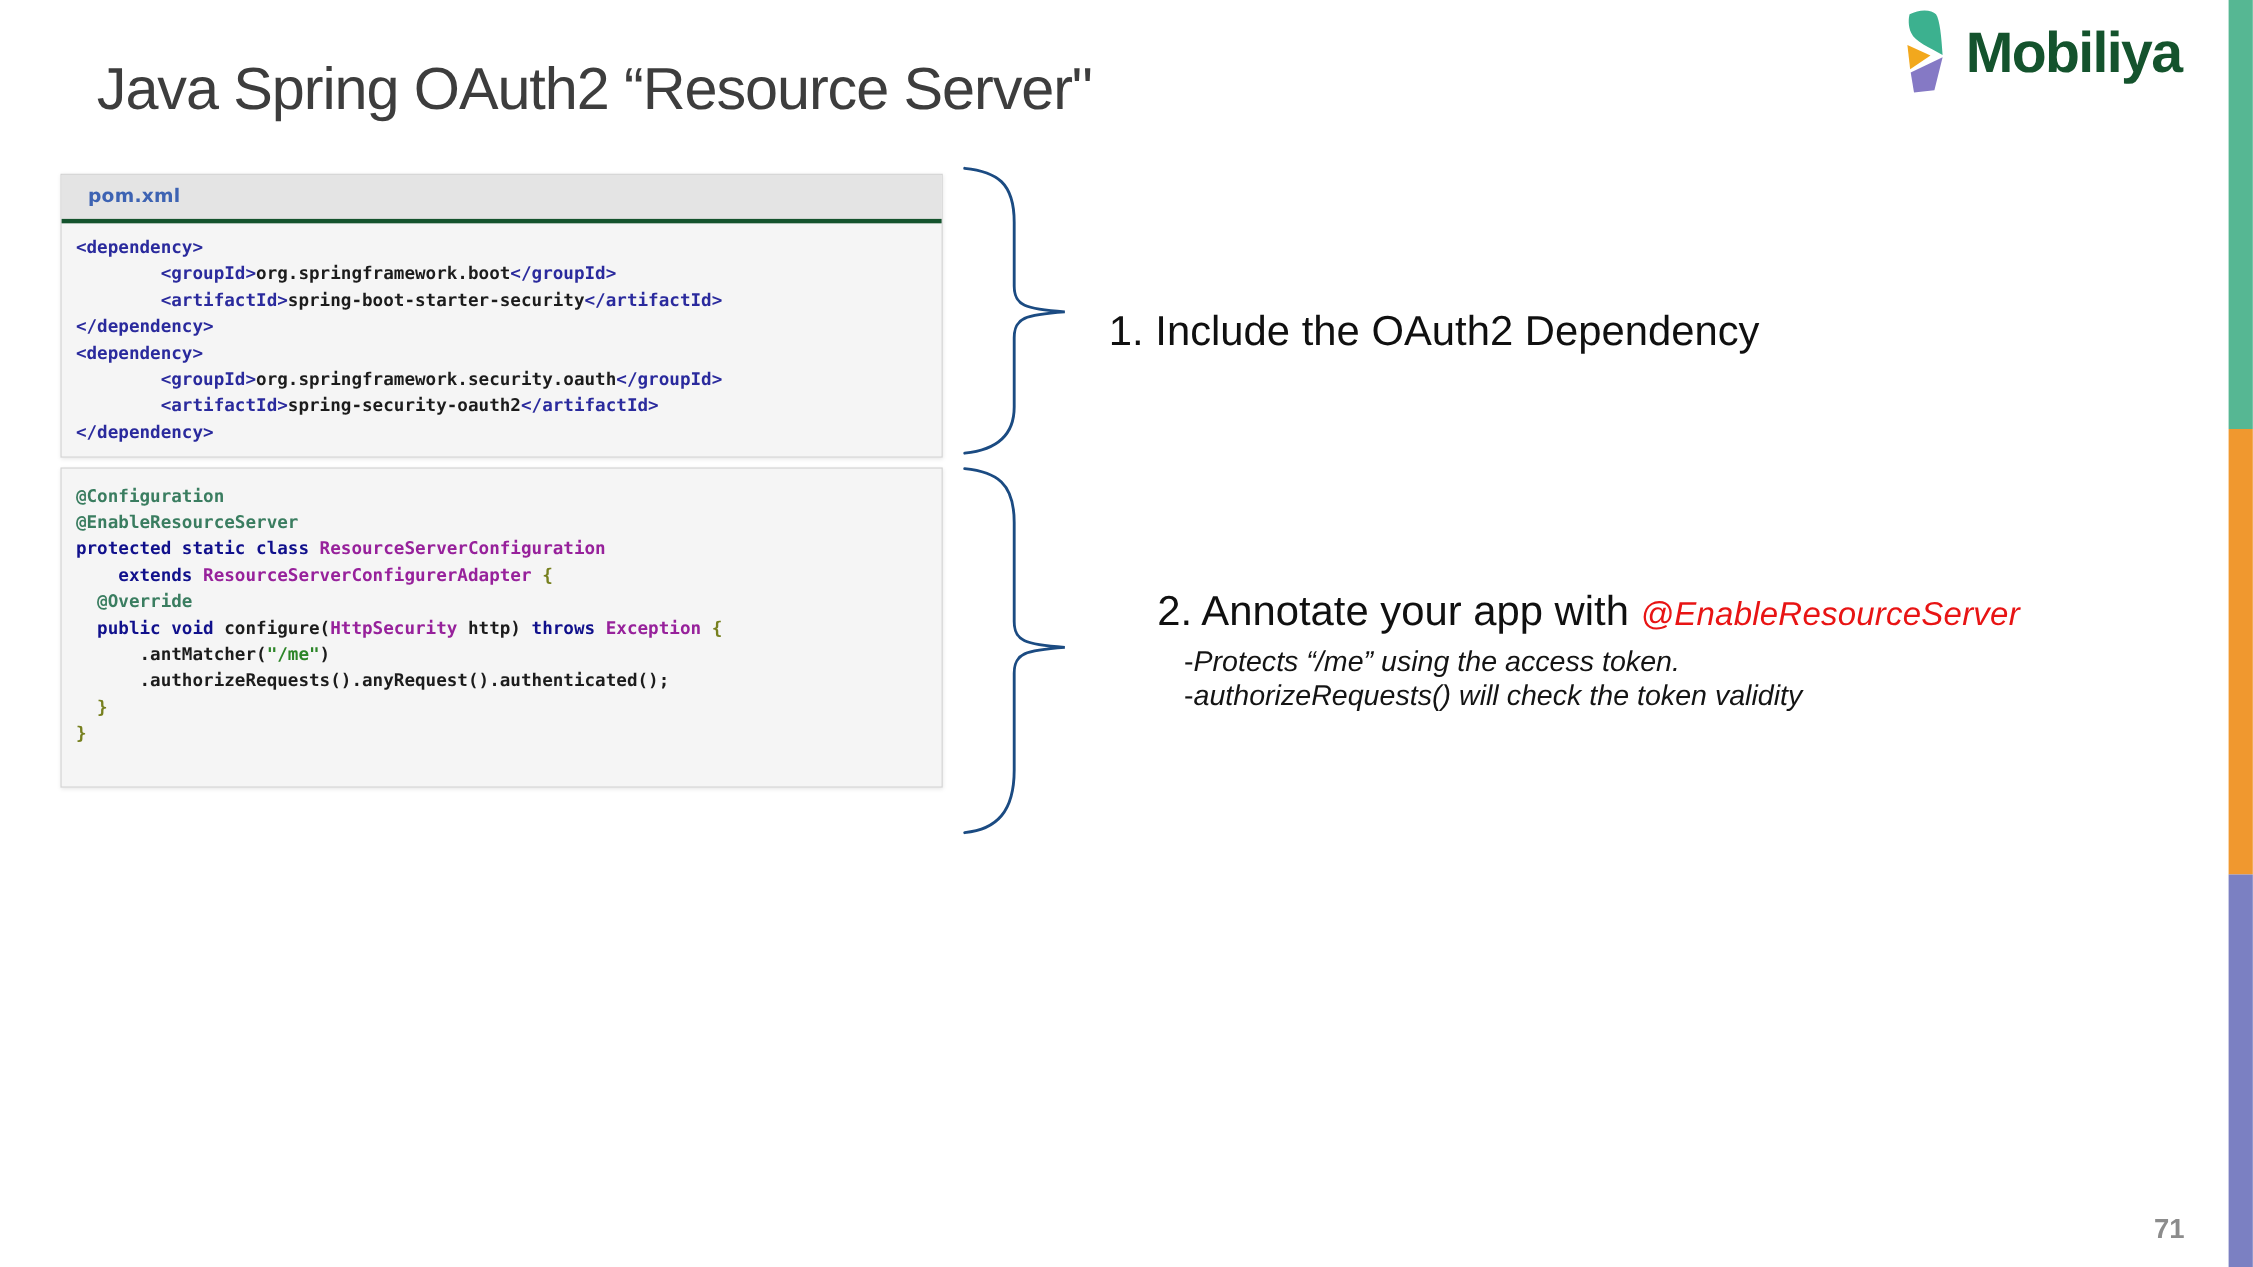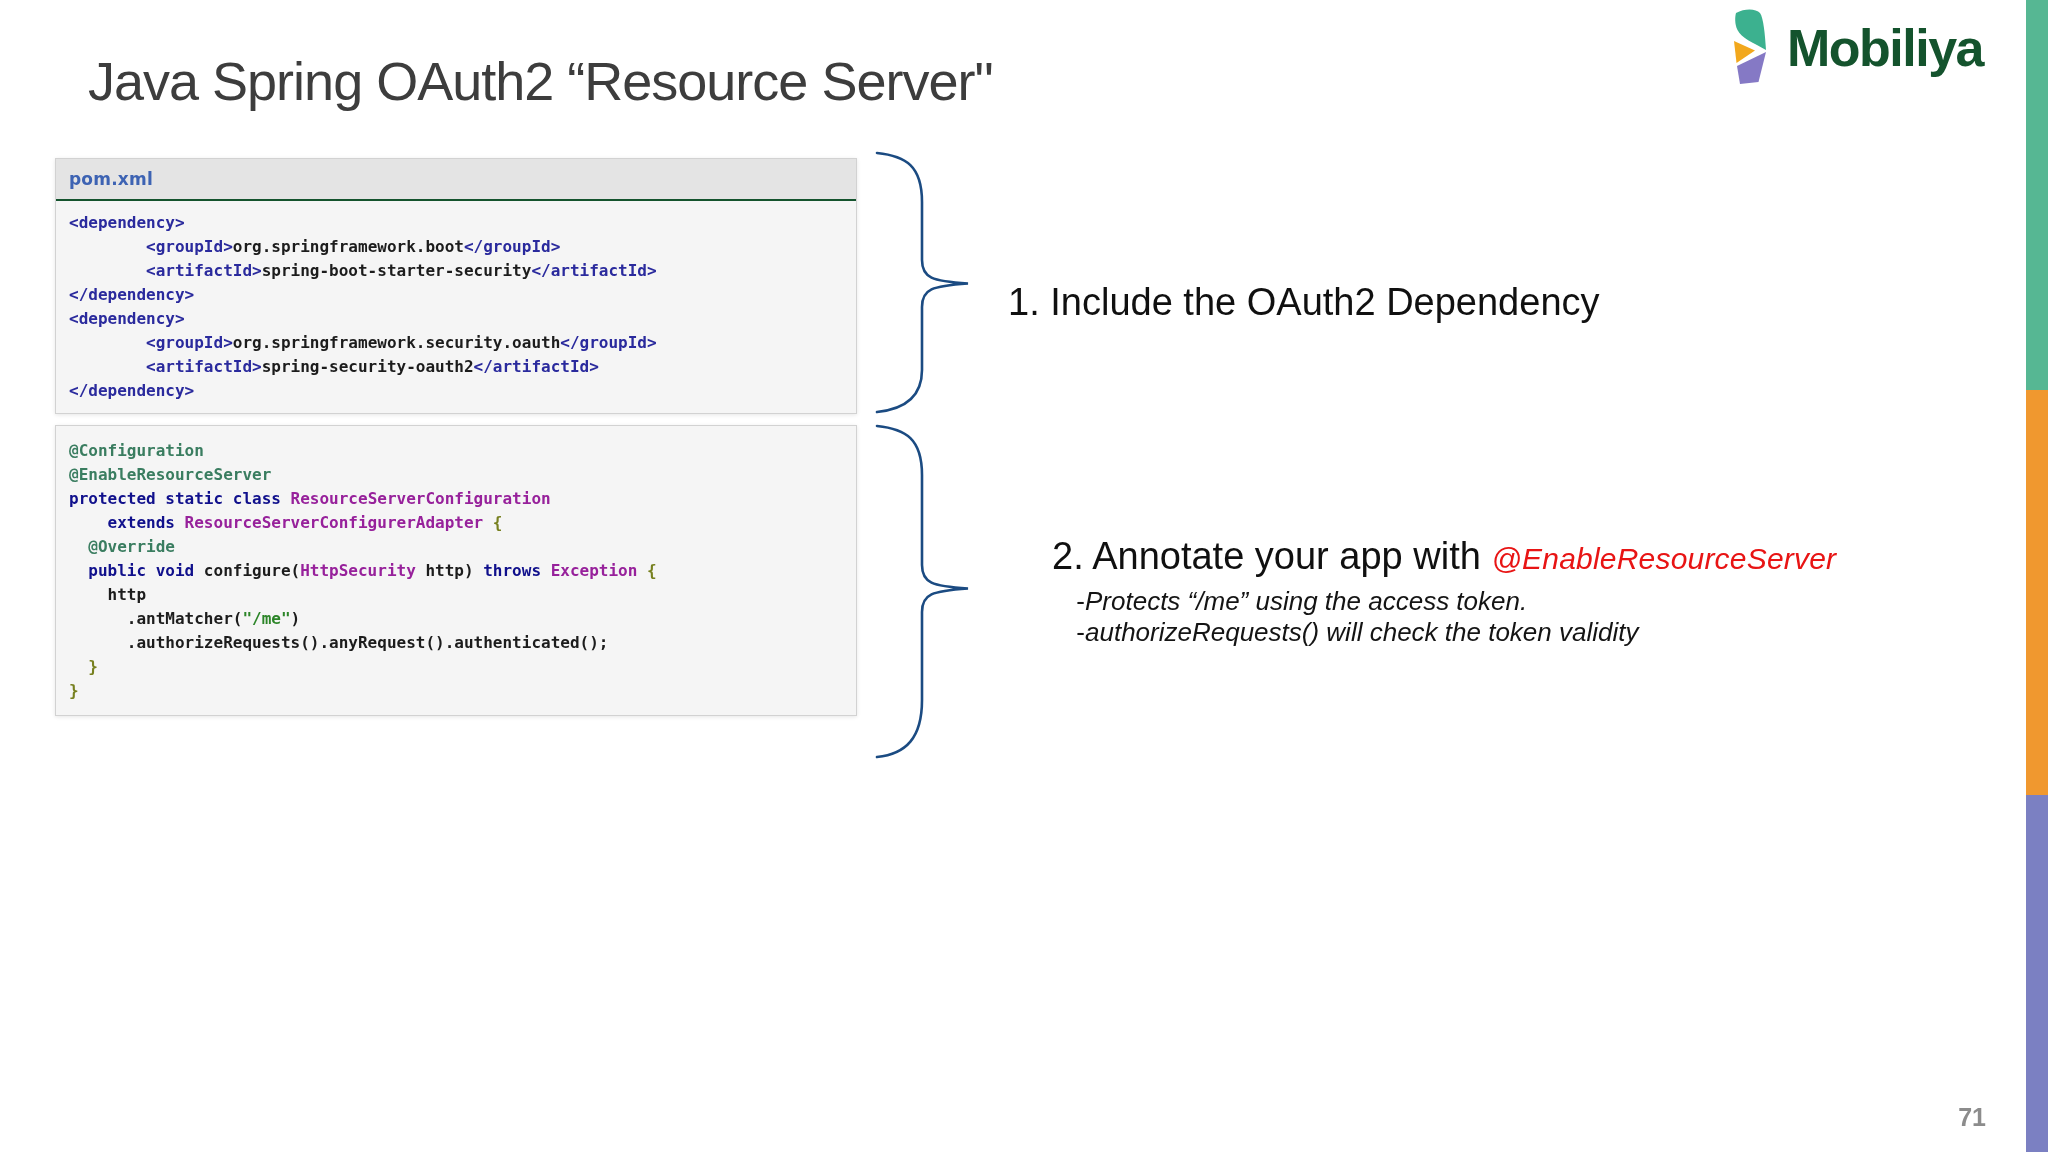--- a/index.html
+++ b/index.html
@@ -26,22 +26,22 @@
   .accent-seg.o{top:390px;height:405px;}
   .accent-seg.p{top:795px;height:357px;}
   
   .code-block{
     position:absolute;left:55px;width:802px;
     border:1px solid #d2d2d2;background:#f5f5f5;
     box-shadow:0 1px 4px rgba(0,0,0,0.10);
     box-sizing:border-box;
   }
   .code-block .cb-header{
-    background:#e4e4e4;border-bottom:2px solid #14532d;
-    height:40px;display:flex;align-items:center;padding-left:13px;
+    background:#e4e4e4;border-bottom:4px solid #14532d;
+    height:40px;display:flex;align-items:center;padding-left:24px;
   }
   .cb-filename{
     font-family:"DejaVu Sans",sans-serif;font-size:17px;font-weight:700;
     color:#3d63b3;letter-spacing:0.2px;
   }
   .cb-body{padding:10px 0 8px 13px;}
   #code-block-1{top:158px;}
   #code-block-1 .cb-body{height:194px;}
   #code-block-2{top:425px;}
   #code-block-2 .cb-body{height:268px;padding-top:13px;}
@@ -118,21 +118,20 @@
 </div>
 
 <div class="code-block" id="code-block-2">
   <div class="cb-body">
       <div class="code-line"><span class="tok-a">@Configuration</span></div>
       <div class="code-line"><span class="tok-a">@EnableResourceServer</span></div>
       <div class="code-line"><span class="tok-k">protected static class </span><span class="tok-c">ResourceServerConfiguration</span></div>
       <div class="code-line"><span class="tok-p">    </span><span class="tok-k">extends </span><span class="tok-c">ResourceServerConfigurerAdapter</span><span class="tok-p"> </span><span class="tok-b">{</span></div>
       <div class="code-line"><span class="tok-p">  </span><span class="tok-a">@Override</span></div>
       <div class="code-line"><span class="tok-p">  </span><span class="tok-k">public void </span><span class="tok-p">configure(</span><span class="tok-c">HttpSecurity</span><span class="tok-p"> http) </span><span class="tok-k">throws </span><span class="tok-c">Exception</span><span class="tok-p"> </span><span class="tok-b">{</span></div>
-      <div class="code-line"><span class="tok-p">    http</span></div>
       <div class="code-line"><span class="tok-p">      .antMatcher(</span><span class="tok-s">"/me"</span><span class="tok-p">)</span></div>
       <div class="code-line"><span class="tok-p">      .authorizeRequests().anyRequest().authenticated();</span></div>
       <div class="code-line"><span class="tok-p">  </span><span class="tok-b">}</span></div>
       <div class="code-line"><span class="tok-b">}</span></div>
     </div>
 </div>
 
 <svg class="braces-svg" viewBox="0 0 130 640" aria-hidden="true">
   <path d="M 19 13 C 48 16 64 26 64 62 L 64 120 C 64 138 74 141 110 143.5 C 74 146 64 149 64 167 L 64 230 C 64 256 48 269 19 272"></path>
   <path d="M 19 286 C 48 289 64 299 64 335 L 64 425 C 64 443 74 446 110 448.5 C 74 451 64 454 64 472 L 64 560 C 64 598 48 614 19 617"></path>

